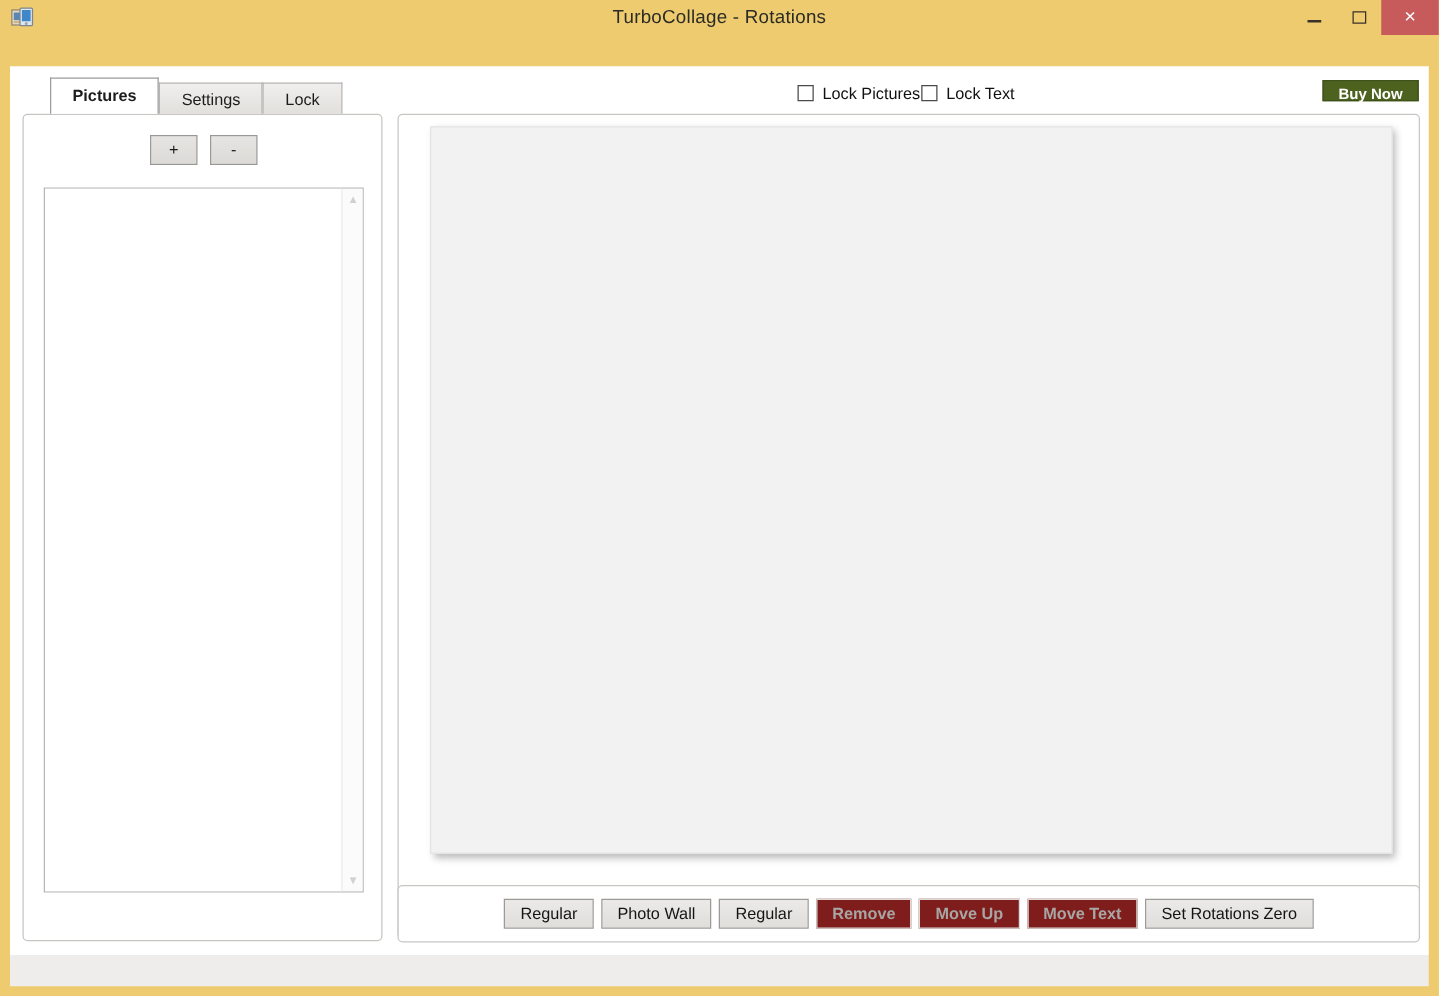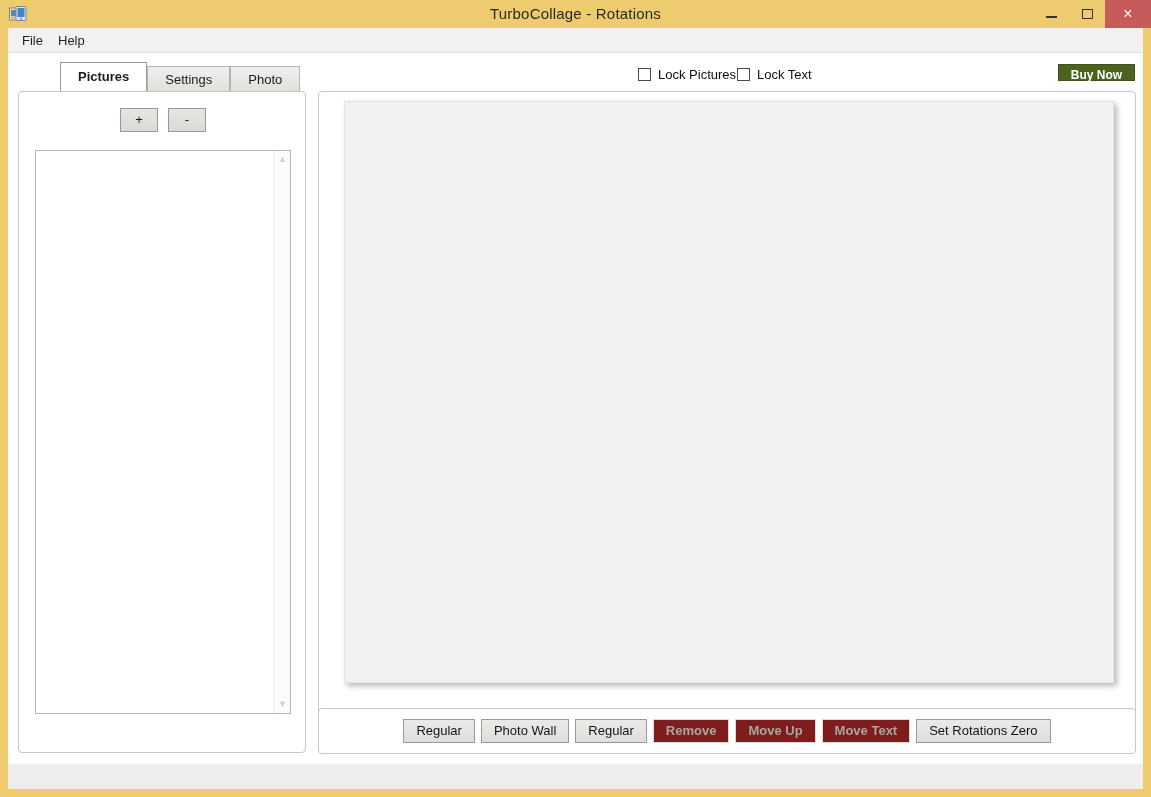--- a/index.html
+++ b/index.html
@@ -181,21 +181,20 @@
     text-align: center;
   }
   .tab.active {
     height: 29px;
     line-height: 28px;
     background: #ffffff;
     font-weight: bold;
     border-color: #9e9c99;
     position: relative;
     z-index: 5;
-    margin-left: 20px;
   }
 
   
   .leftpanel {
     position: absolute;
     left: 10px; top: 38px;
     width: 288px; height: 662px;
     border: 1px solid #c8c6c3;
     border-radius: 4px;
     background: #ffffff;
@@ -347,43 +346,39 @@
         </div>
       <div class="winbtn">
           <span class="sq-max"></span>
         </div>
       <div class="winbtn close">
           <span class="x-close">×</span>
         </div>
     </div>
   </div>
 
-  <div class="menubar">
-    <div class="menu-item file">File</div>
-    <div class="menu-item help">Help</div>
-  </div>
 
   <div class="client">
 
     <div class="topstrip">
       <div class="chk-wrap lockpics">
         <span class="chkbox"></span>
         <span class="chk-label">Lock Pictures</span>
       </div>
       <div class="chk-wrap locktext">
         <span class="chkbox"></span>
         <span class="chk-label">Lock Text</span>
       </div>
       <div class="buy-now">Buy Now</div>
     </div>
 
     <div class="tabstrip">
       <div class="tab active">Pictures</div>
       <div class="tab">Settings</div>
-      <div class="tab">Photo</div>
+      <div class="tab">Lock</div>
     </div>
 
     <div class="leftpanel">
       <div class="plusminus">
         <div class="pm-btn">+</div>
         <div class="pm-btn">-</div>
       </div>
 
       <div class="piclist">
         <div class="piclist-inner"></div>

